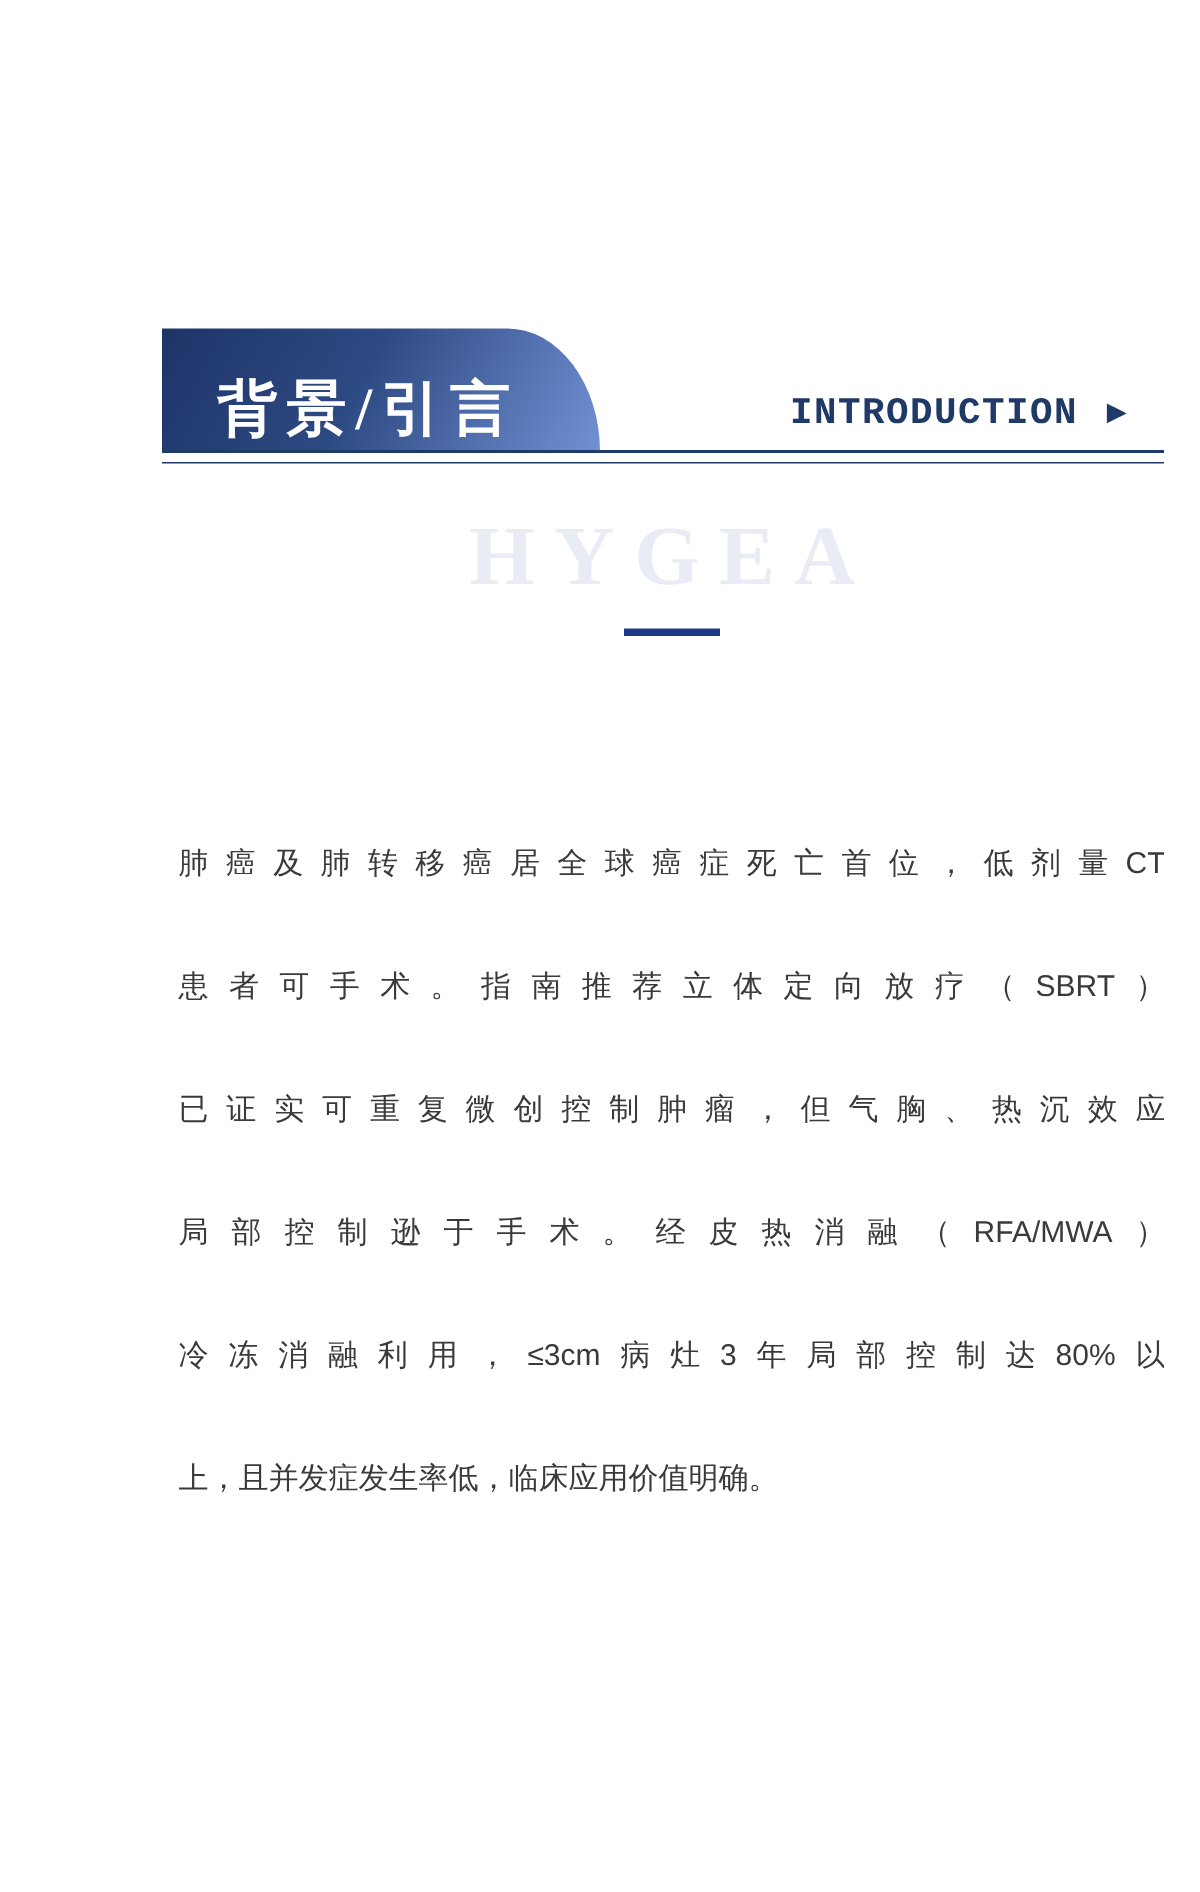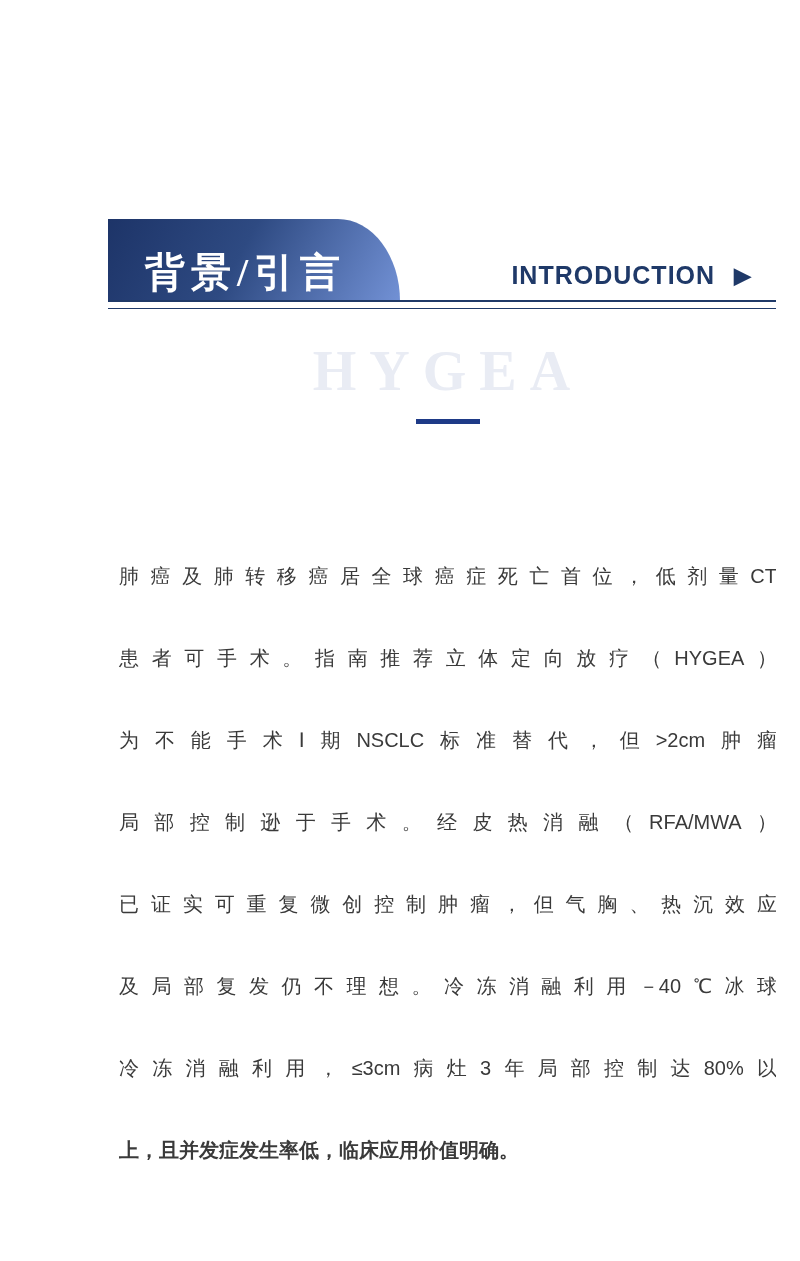--- a/index.html
+++ b/index.html
@@ -36,21 +36,21 @@
     white-space: nowrap;
   }
   
   .intro {
     position: absolute;
     top: 201px;
     right: 60px;
     display: flex;
     align-items: center;
     color: #1f3968;
-    font-family: Liberation Sans, sans-serif;
+    font-family: Liberation Mono, monospace;
     font-weight: bold;
     font-size: 25px;
     letter-spacing: 1px;
     white-space: nowrap;
   }
   .intro-arrow {
     font-size: 22px;
     margin-left: 7px;
     line-height: 1;
     color: #1f3968;
@@ -100,21 +100,20 @@
   .line {
     height: 70px;
     line-height: 70px;
     text-align: justify;
     text-align-last: justify;
     white-space: nowrap;
   }
   .line.last {
     text-align: left;
     text-align-last: left;
-    font-weight: bold;
   }
 </style>
 </head>
 <body>
 
 <div class="page">
 
   <div class="banner">
     <div class="banner-title">背景/引言</div>
   </div>
@@ -124,22 +123,20 @@
     <span class="intro-arrow">▶</span>
   </div>
 
   <div class="double-rule"></div>
 
   <div class="watermark">HYGEA</div>
   <div class="watermark-bar"></div>
 
   <div class="content">
     <div class="line">肺癌及肺转移癌居全球癌症死亡首位，低剂量CT</div>
-    <div class="line">患者可手术。指南推荐立体定向放疗（HYGEA）</div>
-    <div class="line">为不能手术Ⅰ期NSCLC标准替代，但&gt;2cm肿瘤</div>
+    <div class="line">患者可手术。指南推荐立体定向放疗（SBRT）</div>
+    <div class="line">已证实可重复微创控制肿瘤，但气胸、热沉效应</div>
     <div class="line">局部控制逊于手术。经皮热消融（RFA/MWA）</div>
-    <div class="line">已证实可重复微创控制肿瘤，但气胸、热沉效应</div>
-    <div class="line">及局部复发仍不理想。冷冻消融利用－40℃冰球</div>
     <div class="line">冷冻消融利用，≤3cm病灶3年局部控制达80%以</div>
     <div class="line last">上，且并发症发生率低，临床应用价值明确。</div>
   </div>
 
 </div>
 
 </body></html>

